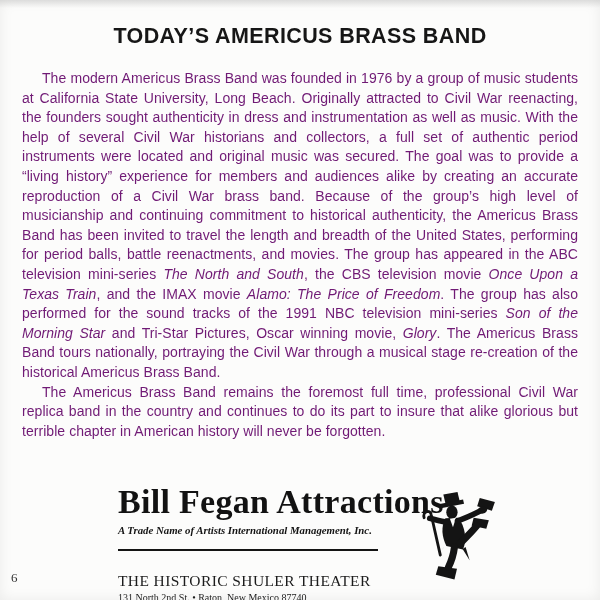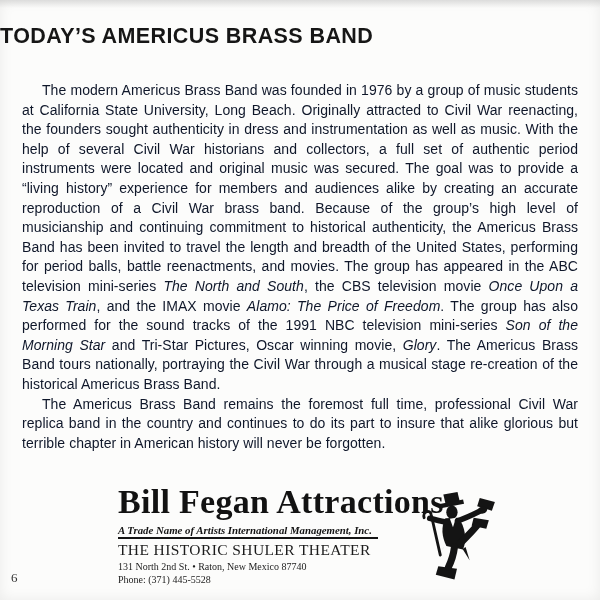--- a/index.html
+++ b/index.html
@@ -22,36 +22,36 @@
     top: 0; left: 0; right: 0;
     height: 8px;
     background: linear-gradient(to bottom, rgba(150,150,150,0.25), rgba(150,150,150,0));
     pointer-events: none;
   }
   .title {
     position: absolute;
     top: 24px;
     left: 0;
     width: 100%;
+    text-align: center;
     font-size: 21.5px;
     font-weight: bold;
     letter-spacing: 0.4px;
     color: #161616;
   }
   .article {
     position: absolute;
     top: 69px;
     left: 22px;
     width: 556px;
     font-size: 14px;
     line-height: 19.6px;
     text-align: justify;
-    color: #0f172a;
+    color: #701a75;
     letter-spacing: 0.05px;
-    margin-top: 12px;
   }
   .article p {
     margin: 0;
     text-indent: 20px;
   }
   .it { font-style: italic; }
   .footer-block {
     position: absolute;
     left: 118px;
     top: 484px;
@@ -67,31 +67,31 @@
     white-space: nowrap;
   }
   .trade-name {
     display: inline-block;
     font-family: "Liberation Serif", serif;
     font-weight: bold;
     font-style: italic;
     font-size: 10.8px;
     color: #141414;
     border-bottom: 2.5px solid #141414;
-    padding-bottom: 1px;
+    padding-bottom: 13px;
     padding-right: 6px;
     margin-top: 1px;
     white-space: nowrap;
   }
   .venue {
     font-family: "Liberation Serif", serif;
     font-size: 15.5px;
     letter-spacing: 0.4px;
     color: #1c1c1c;
-    margin-top: 2px;
+    margin-top: 21px;
     white-space: nowrap;
   }
   .address, .phone {
     font-family: "Liberation Serif", serif;
     font-size: 10px;
     color: #1c1c1c;
     margin-top: 2px;
     white-space: nowrap;
   }
   .dancer {

